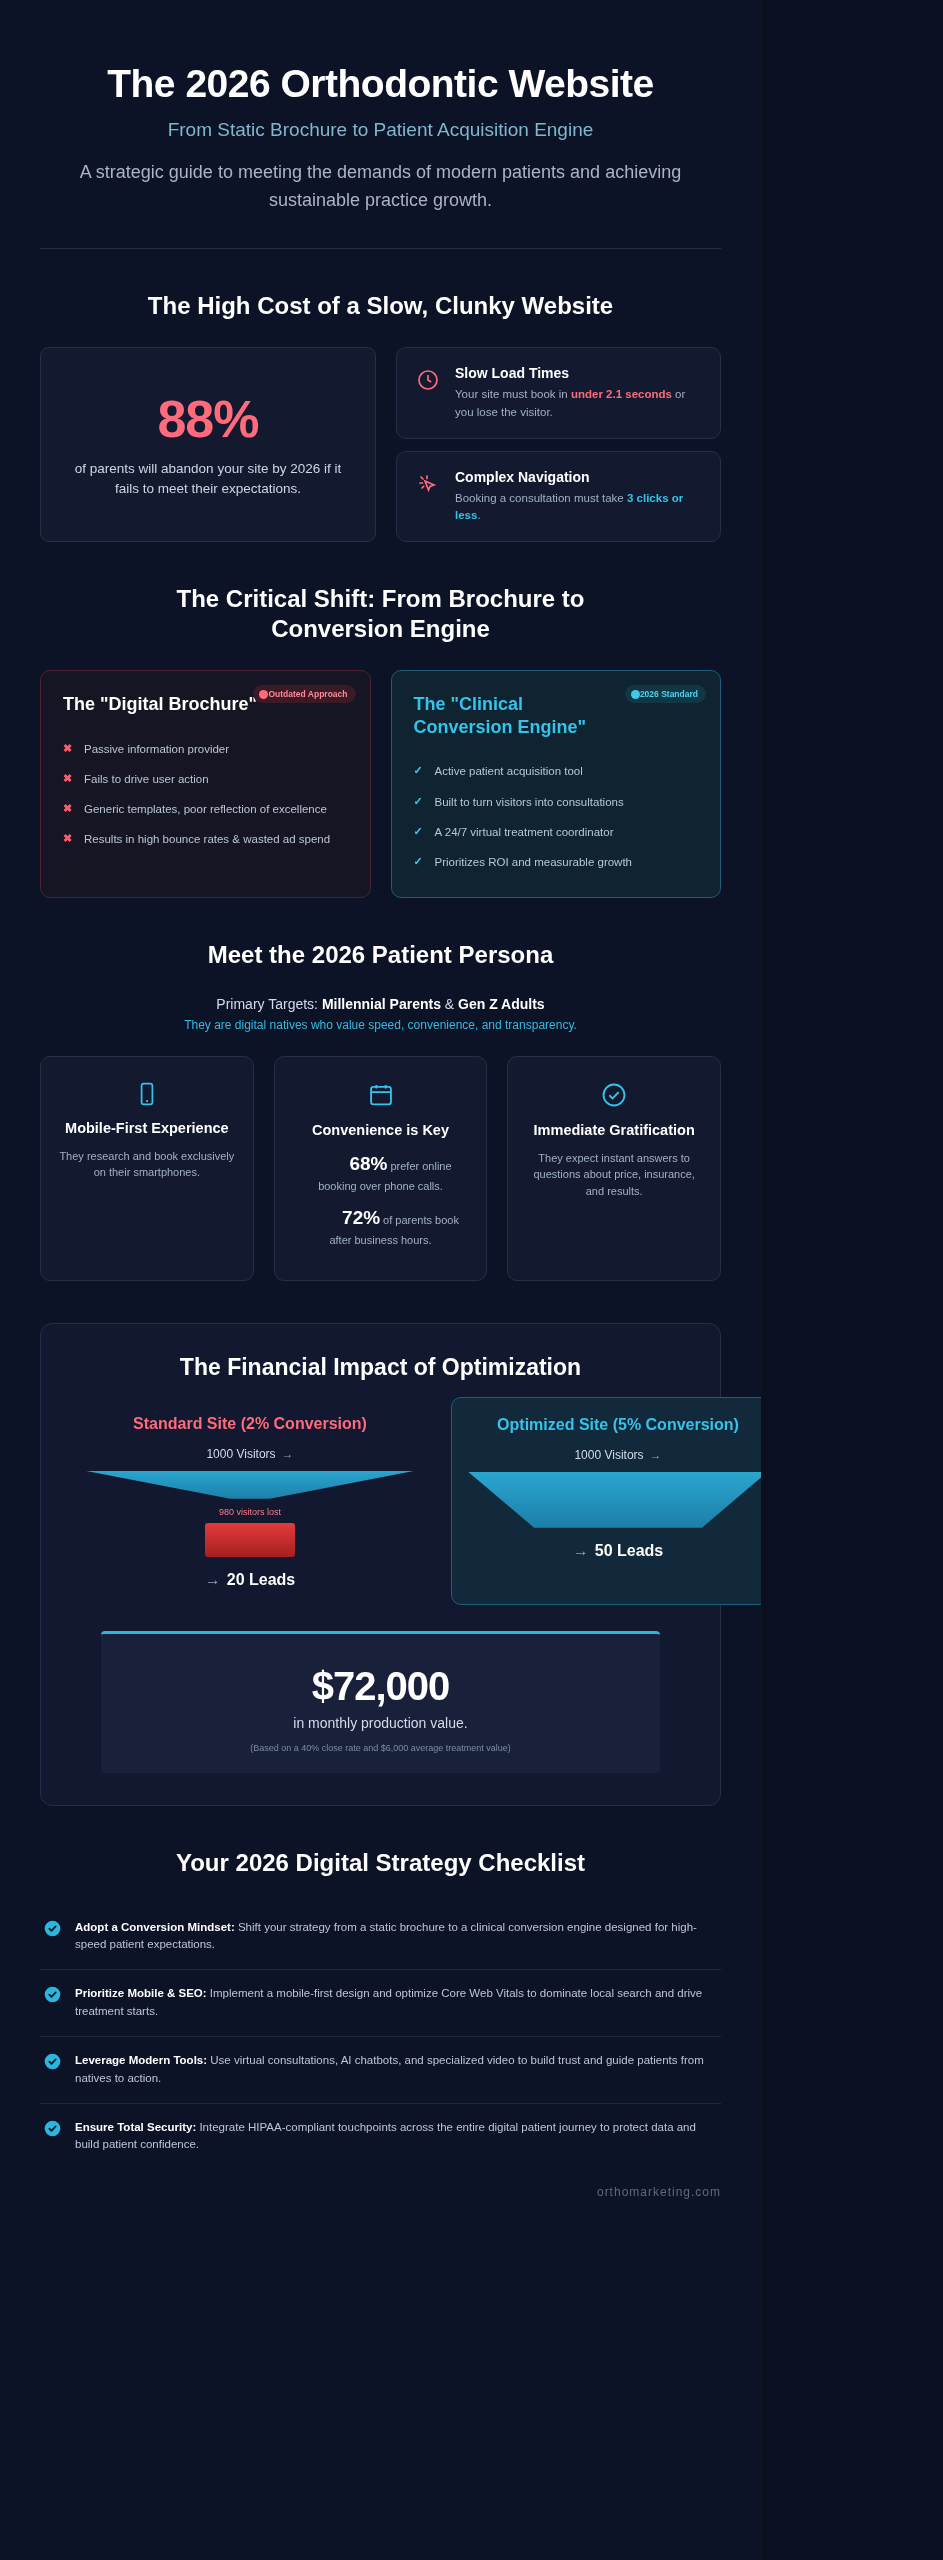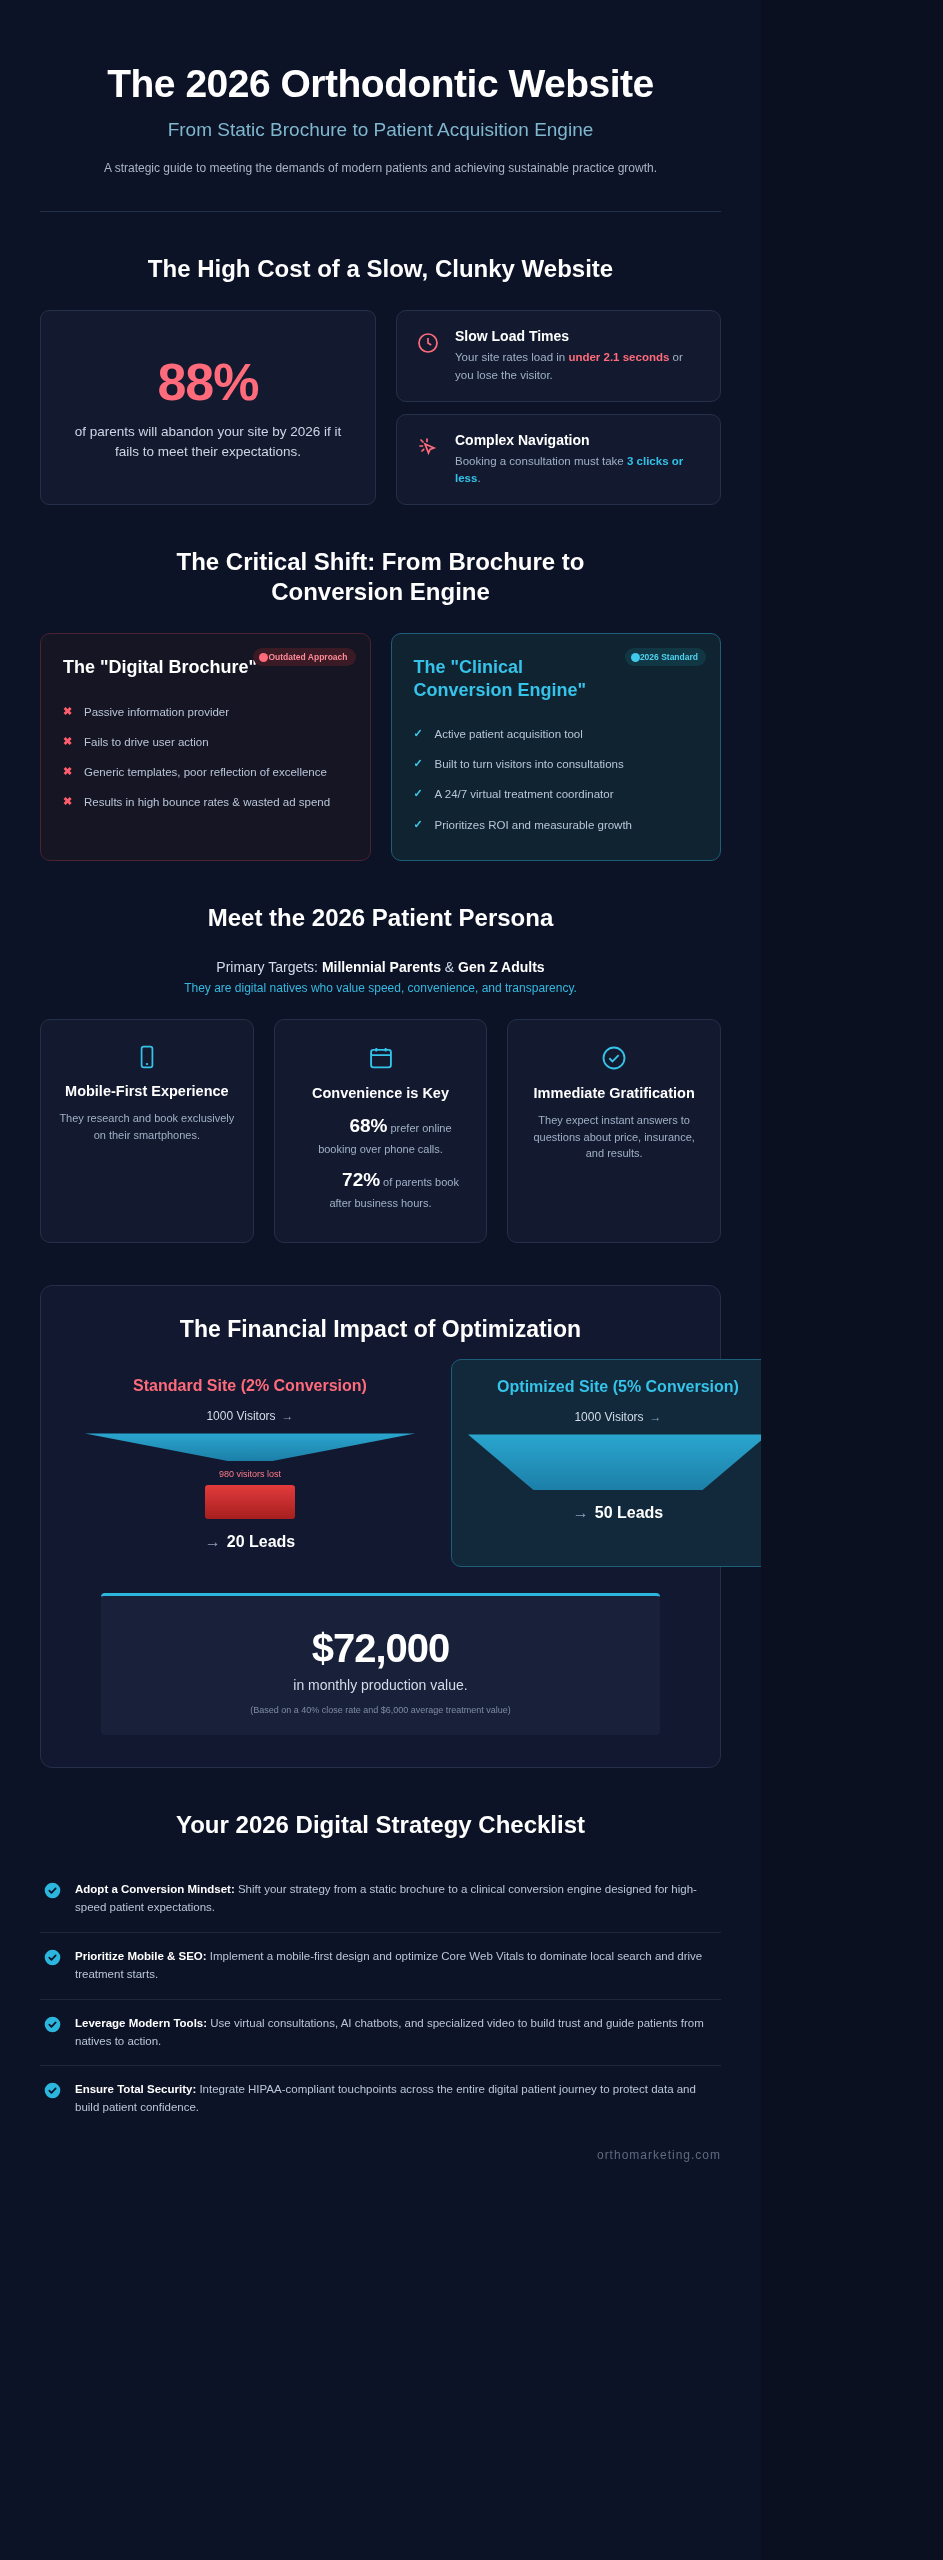--- a/index.html
+++ b/index.html
@@ -38,21 +38,21 @@
   }
   .hero .sub {
     margin-top: 13px;
     font-size: 19px;
     color: #7fb7cf;
     font-weight: normal;
   }
   .hero .desc {
     margin: 18px auto 0 auto;
     max-width: 720px;
-    font-size: 12px;
+    font-size: 18px;
     line-height: 1.55;
     color: #a8b4c8;
   }
   .divider {
     margin: 34px 40px 0 40px;
     height: 1px;
     background: #223049;
   }
 
   
@@ -376,21 +376,21 @@
       <div class="cost-right">
         <div class="mini-card">
           <span class="mini-ic">
             <svg width="24" height="24" viewBox="0 0 24 24" fill="none" stroke="#ff6b7a" stroke-width="1.7">
               <circle cx="12" cy="12" r="9"></circle>
                 <path d="M12 7v5l3.2 2"></path>
             </svg>
           </span>
           <div>
             <h4>Slow Load Times</h4>
-            <p><span>Your site rates load in </span><span class="hl-red">under 2.1 seconds</span><span> or you lose the visitor.</span></p>
+            <p><span>Your site must book in </span><span class="hl-red">under 2.1 seconds</span><span> or you lose the visitor.</span></p>
           </div>
         </div>
         <div class="mini-card">
           <span class="mini-ic">
             <svg width="24" height="24" viewBox="0 0 24 24" fill="none" stroke="#ff6b7a" stroke-width="1.7" stroke-linecap="round">
               <path d="M9 9l9 4-4 1.5L12.5 18z"></path>
                 <path d="M5 5l2 2M11 4v2.5M4 11h2.5M6 16l1.7-1.7"></path>
             </svg>
           </span>
           <div>

